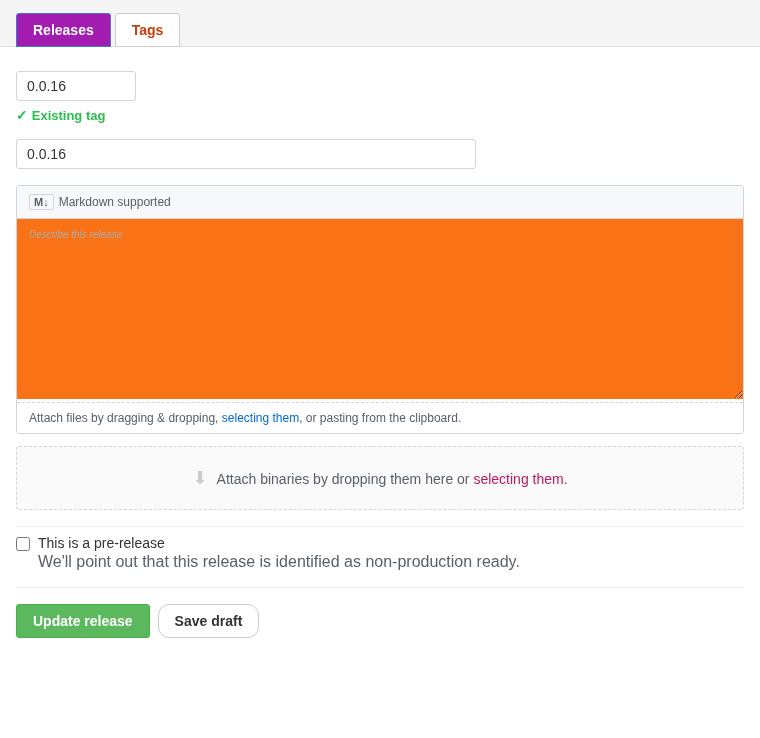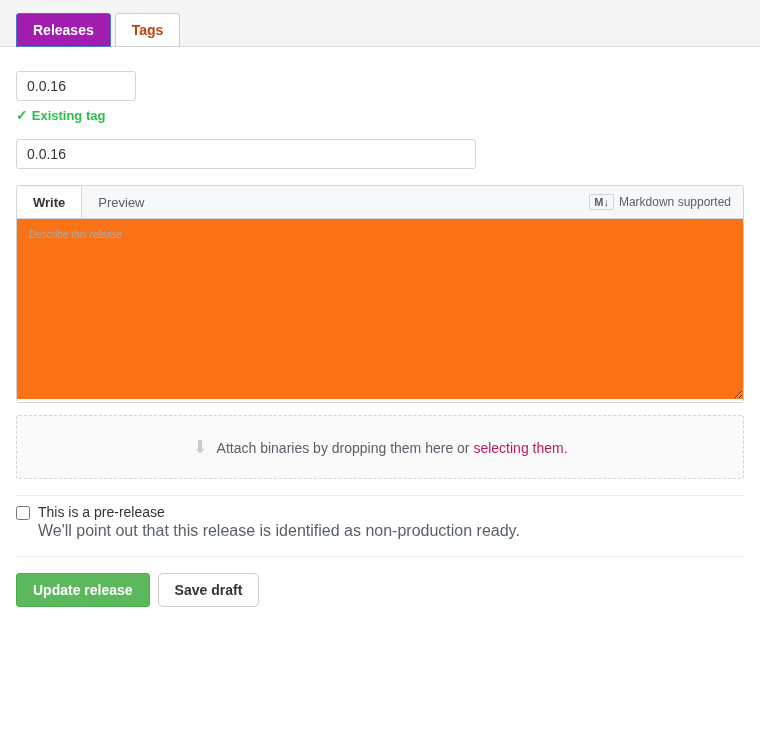--- a/index.html
+++ b/index.html
@@ -209,21 +209,21 @@
       font-size: 14px;
       font-weight: 600;
       cursor: pointer;
     }
 
     .btn-draft {
       padding: 8px 16px;
       background: #fff;
       color: #333;
       border: 1px solid #ccc;
-      border-radius: 5px;
+      border-radius: 11px;
       font-size: 14px;
       font-weight: 600;
       cursor: pointer;
     }
 
     .editor-wrapper {
       border: 1px solid #d1d5da;
       border-radius: 3px;
       overflow: hidden;
       margin-bottom: 0;
@@ -305,34 +305,33 @@
     </div>
 
     
     <input type="text" class="release-title-input" value="0.0.16" style="">
 
     
     <div class="editor-wrapper">
 
       
       <div class="editor-top-tabs">
-        <div class="tab-group-left">
-          <button class="write-tab">Write</button>
-          <button class="preview-tab">Preview</button>
-        </div>
         <div class="md-supported">
           <span class="md-badge">M↓</span>
           <span>Markdown supported</span>
         </div>
       </div>
 
       
       <textarea class="description-textarea" placeholder="Describe this release" style=""></textarea>
 
       
+      <div class="attach-note">
+        <span>Attach files by dragging &amp; dropping, </span><a class="attach-link">selecting them</a><span>, or pasting from the clipboard.</span>
+      </div>
 
     </div>
 
     
     <div class="binary-attach-area">
       <span class="down-arrow">⬇</span>
       <span>Attach binaries by dropping them here or </span><a class="binary-link">selecting them.</a>
     </div>
 
     

